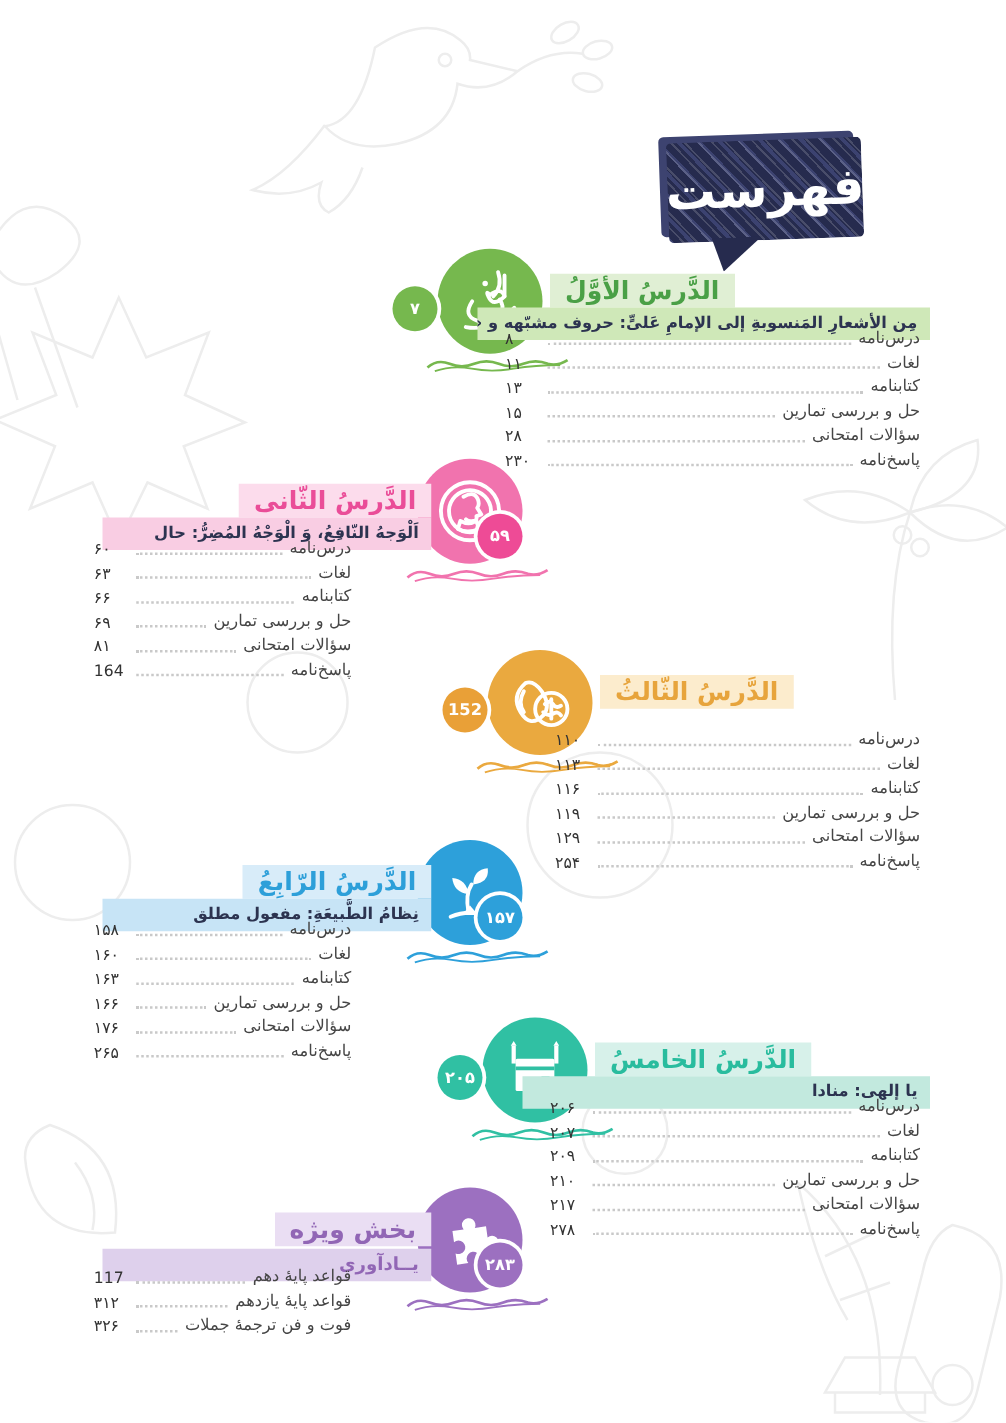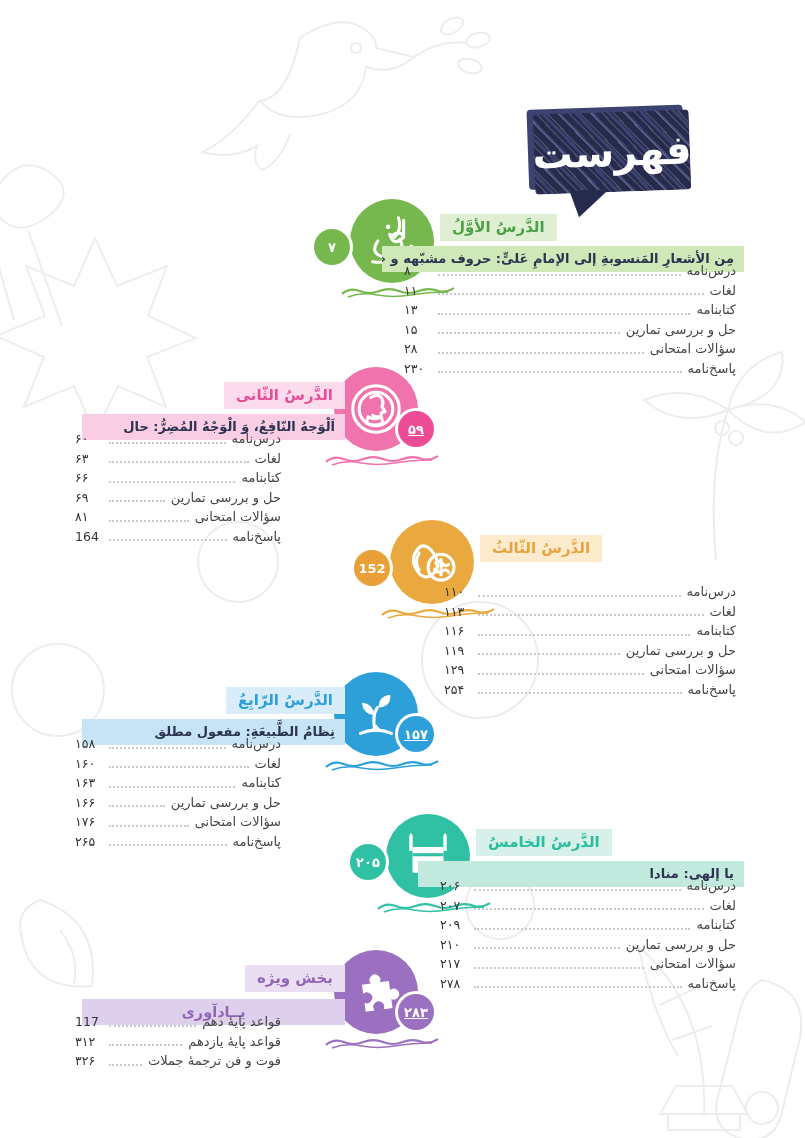--- a/index.html
+++ b/index.html
@@ -50,40 +50,40 @@
     background:var(--main);display:flex;align-items:center;justify-content:center;
   }
   .side-right .circle{left:34px;}
   .side-left  .circle{left:266px;}
   .badge{
     position:absolute;width:36px;height:36px;border-radius:50%;
     background:var(--badge);color:#fff;display:flex;align-items:center;justify-content:center;
     font-weight:bold;font-size:13px;box-shadow:0 0 0 3px #fff;z-index:2;
   }
   .side-right .badge{left:-2px;top:32px;}
-  .side-left  .badge{left:330px;top:46px;text-decoration:underline;}
+  .side-left  .badge{left:314px;top:46px;}
   .scribble{position:absolute;top:90px;width:118px;height:12px;color:var(--main);}
   .side-right .scribble{left:24px;}
   .side-left  .scribble{left:256px;}
 
   .title-bar{
     position:absolute;top:5px;height:27px;line-height:27px;padding:0 12px;
     background:var(--title-bg);color:var(--title-text);
-    font-weight:bold;font-size:15px;white-space:nowrap;
+    font-weight:bold;font-size:20px;white-space:nowrap;
   }
   .side-right .title-bar{left:124px;}
   .side-left  .title-bar{right:100px;margin-left:16px;}
   .subtitle-bar{
     position:absolute;top:36px;height:26px;line-height:26px;padding:0 10px;
     background:var(--sub-bg);color:#2c3350;font-weight:bold;font-size:13px;
     white-space:nowrap;overflow:hidden;
   }
   .side-right .subtitle-bar{left:66px;right:0;}
   .side-left  .subtitle-bar{left:14px;right:100px;}
-  .lesson.t-purple .subtitle-bar{color:var(--title-text);font-size:14.5px;text-align:center;}
+  .lesson.t-purple .subtitle-bar{color:var(--title-text);font-size:14.5px;}
 
   .toc{position:absolute;top:64px;list-style:none;margin:0;padding:0;}
   .side-right .toc{left:88px;right:8px;}
   .side-left  .toc{left:7px;width:206px;}
   .toc li{display:flex;align-items:center;height:19.5px;font-size:13px;color:#454545;}
   .toc .lbl{white-space:nowrap;text-align:center;}
   .toc .dots{flex:1;border-bottom:2px dotted #c9c9c9;margin:0 6px;transform:translateY(4px);}
   .toc .pg{min-width:28px;text-align:left;font-size:12.5px;color:#333;white-space:nowrap;}
 
   

